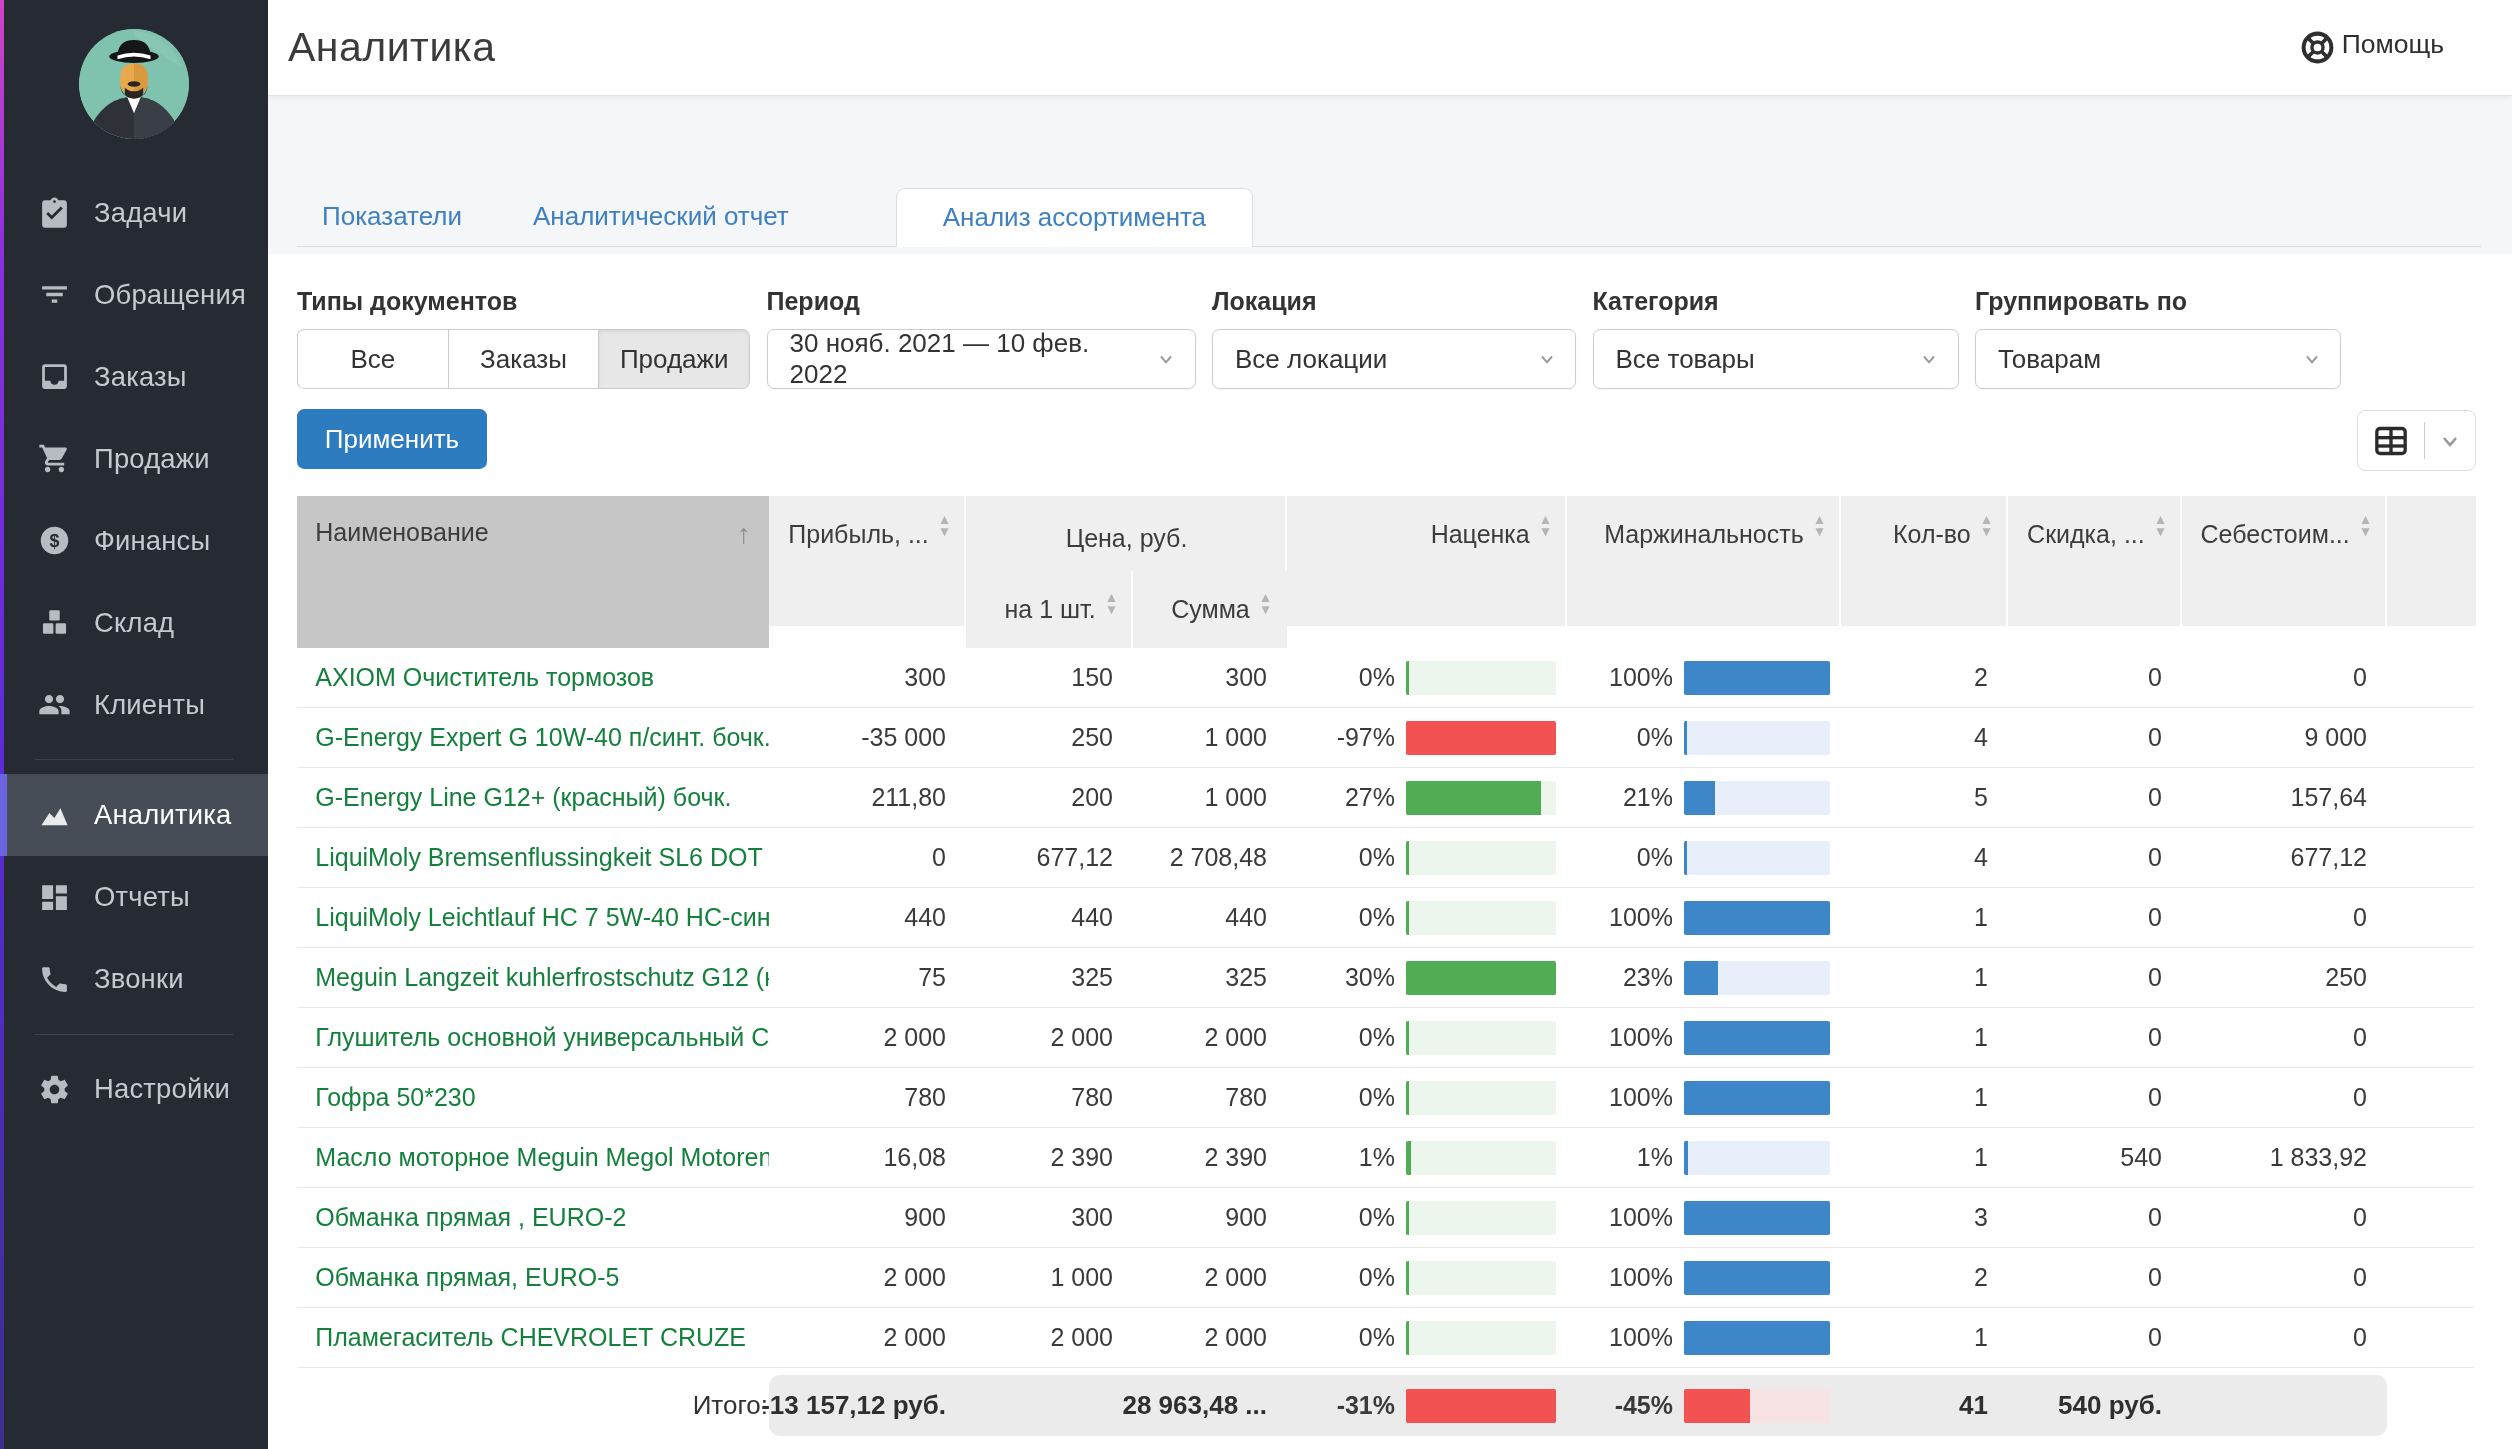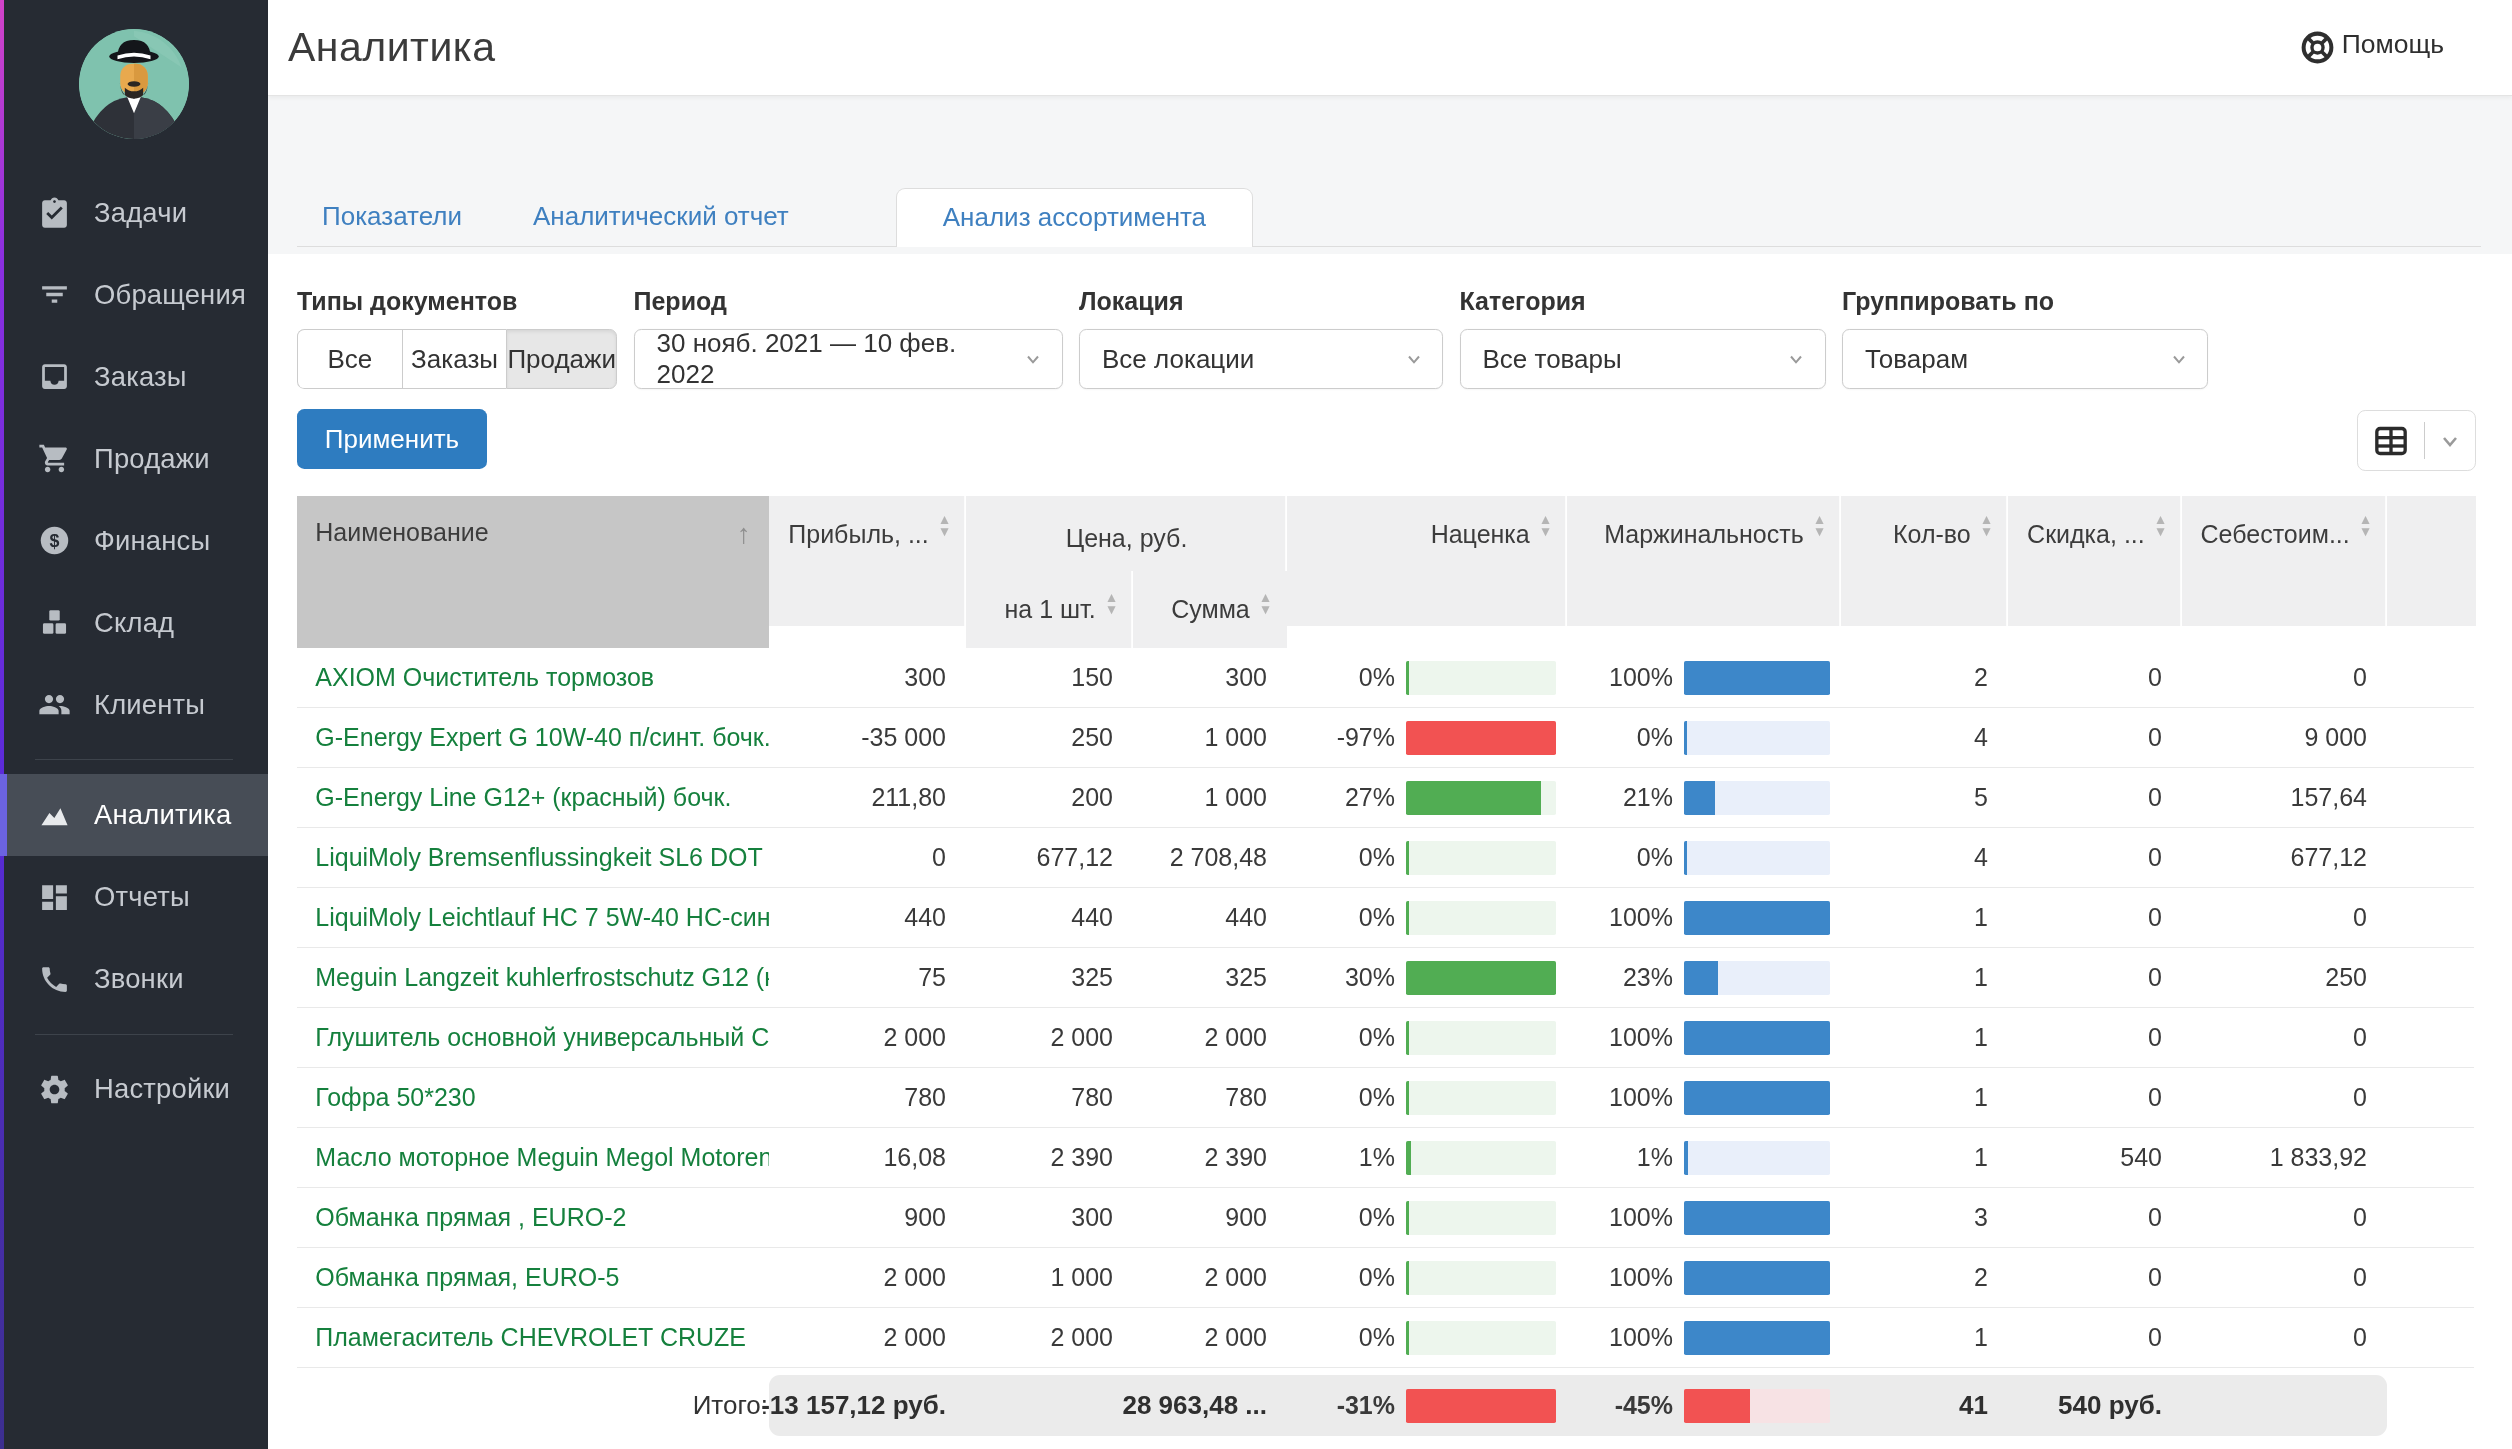--- a/index.html
+++ b/index.html
@@ -37,21 +37,21 @@
   .tab + .tab{margin-left:21px;}
   .tab.active{margin-left:82px;padding:0 46px;background:#fff;border:0.9px solid #ddd;border-bottom:none;
     border-radius:9.1px 9.1px 0 0;margin-bottom:-0.9px;height:59px;}
 
   .panel{position:absolute;left:0;top:254px;width:100%;height:1195px;background:#fff;}
 
   
   .filters{position:absolute;left:29px;top:33px;display:flex;gap:16.5px;}
   .fgroup{display:flex;flex-direction:column;}
   .flabel{font-size:25px;font-weight:bold;color:#333;margin-bottom:13px;}
-  .seg{display:flex;width:320px;height:60px;}
+  .seg{display:flex;width:453px;height:60px;}
   .seg-btn{flex:1;display:flex;align-items:center;justify-content:center;font-size:26px;color:#333;
     background:#fff;border:0.9px solid #ccc;border-right:none;cursor:pointer;}
   .seg-btn:first-child{border-radius:7.3px 0 0 7.3px;}
   .seg-btn:last-child{border-right:0.9px solid #ccc;border-radius:0 7.3px 7.3px 0;}
   .seg-btn.selected{background:#e7e7e7;box-shadow:inset 0 1.8px 3.7px rgba(0,0,0,.08);}
   .select{height:60px;border:0.9px solid #ccc;border-radius:7.3px;background:#fff;display:flex;align-items:center;
     justify-content:space-between;padding:0 18.3px 0 22px;font-size:26px;color:#333;cursor:pointer;box-shadow:0 0.9px 1.8px rgba(0,0,0,.04);}
   .select .chev{width:20px;height:20px;flex:0 0 20px;margin-left:13px;}
   .w-period{width:429px;}.w-loc{width:364px;}.w-cat{width:366px;}.w-grp{width:366px;}
   .apply-btn{position:absolute;left:29px;top:155px;width:190px;height:60px;background:#2e7cc0;color:#fff;

